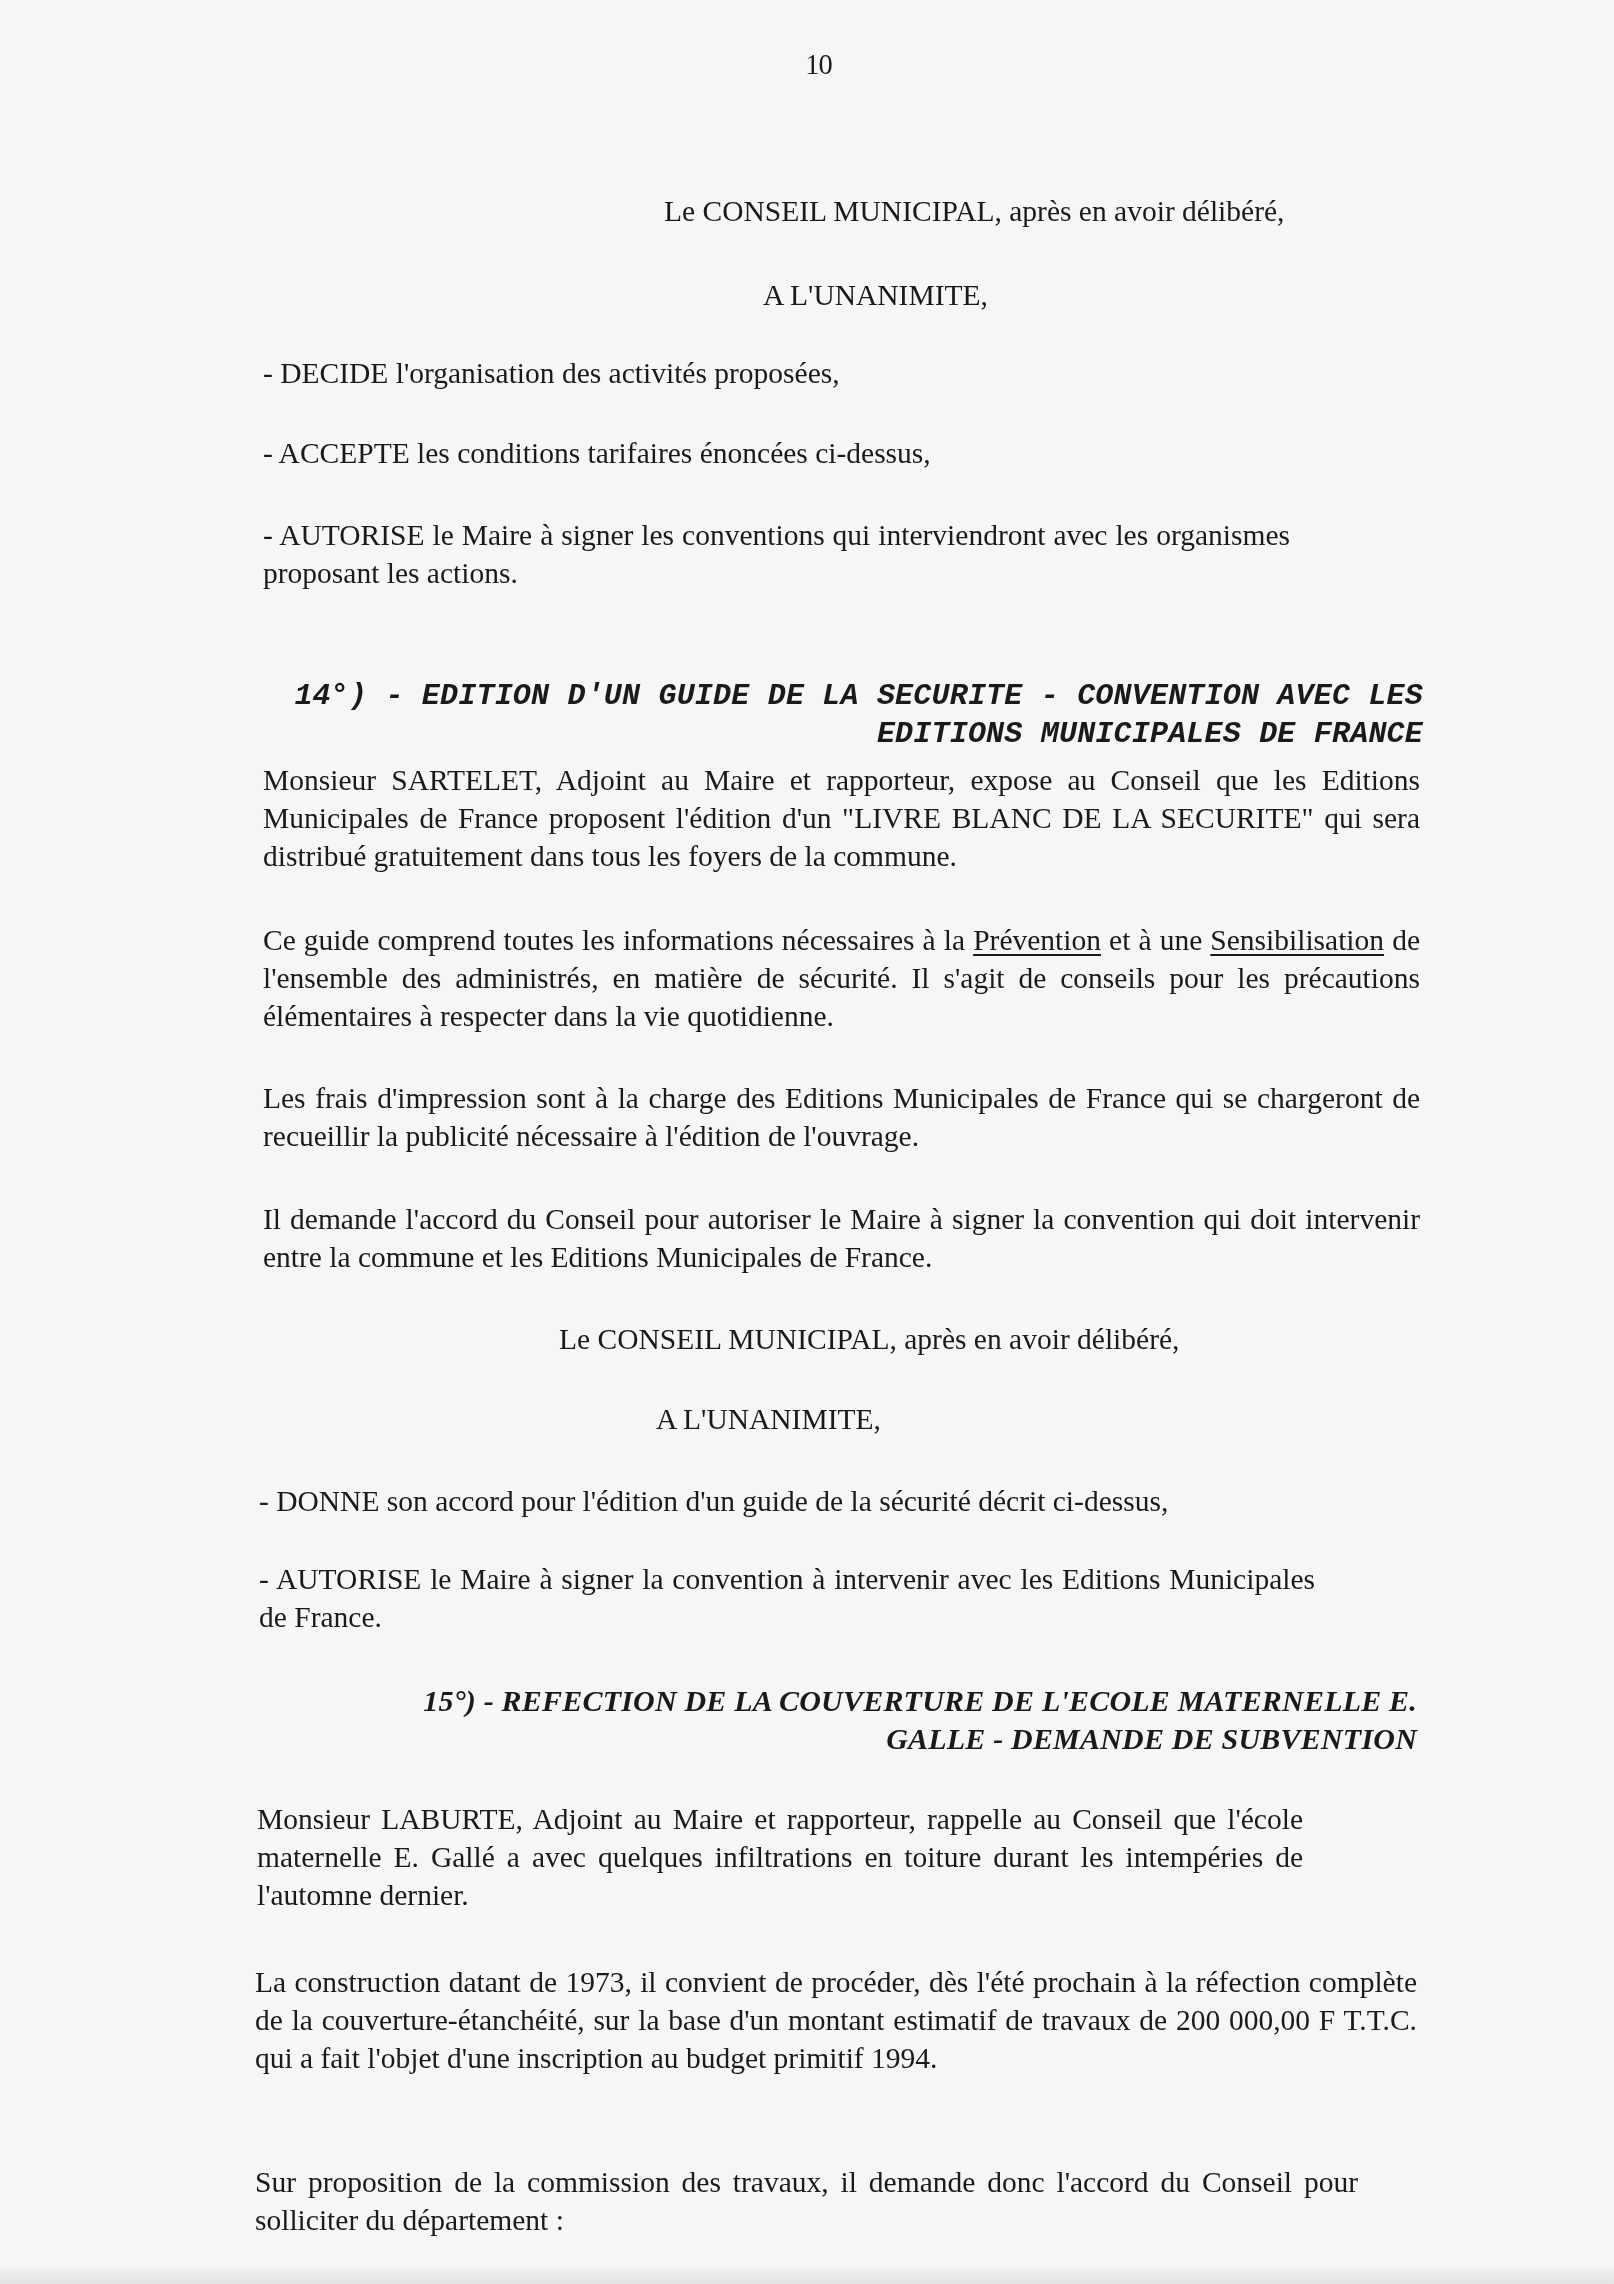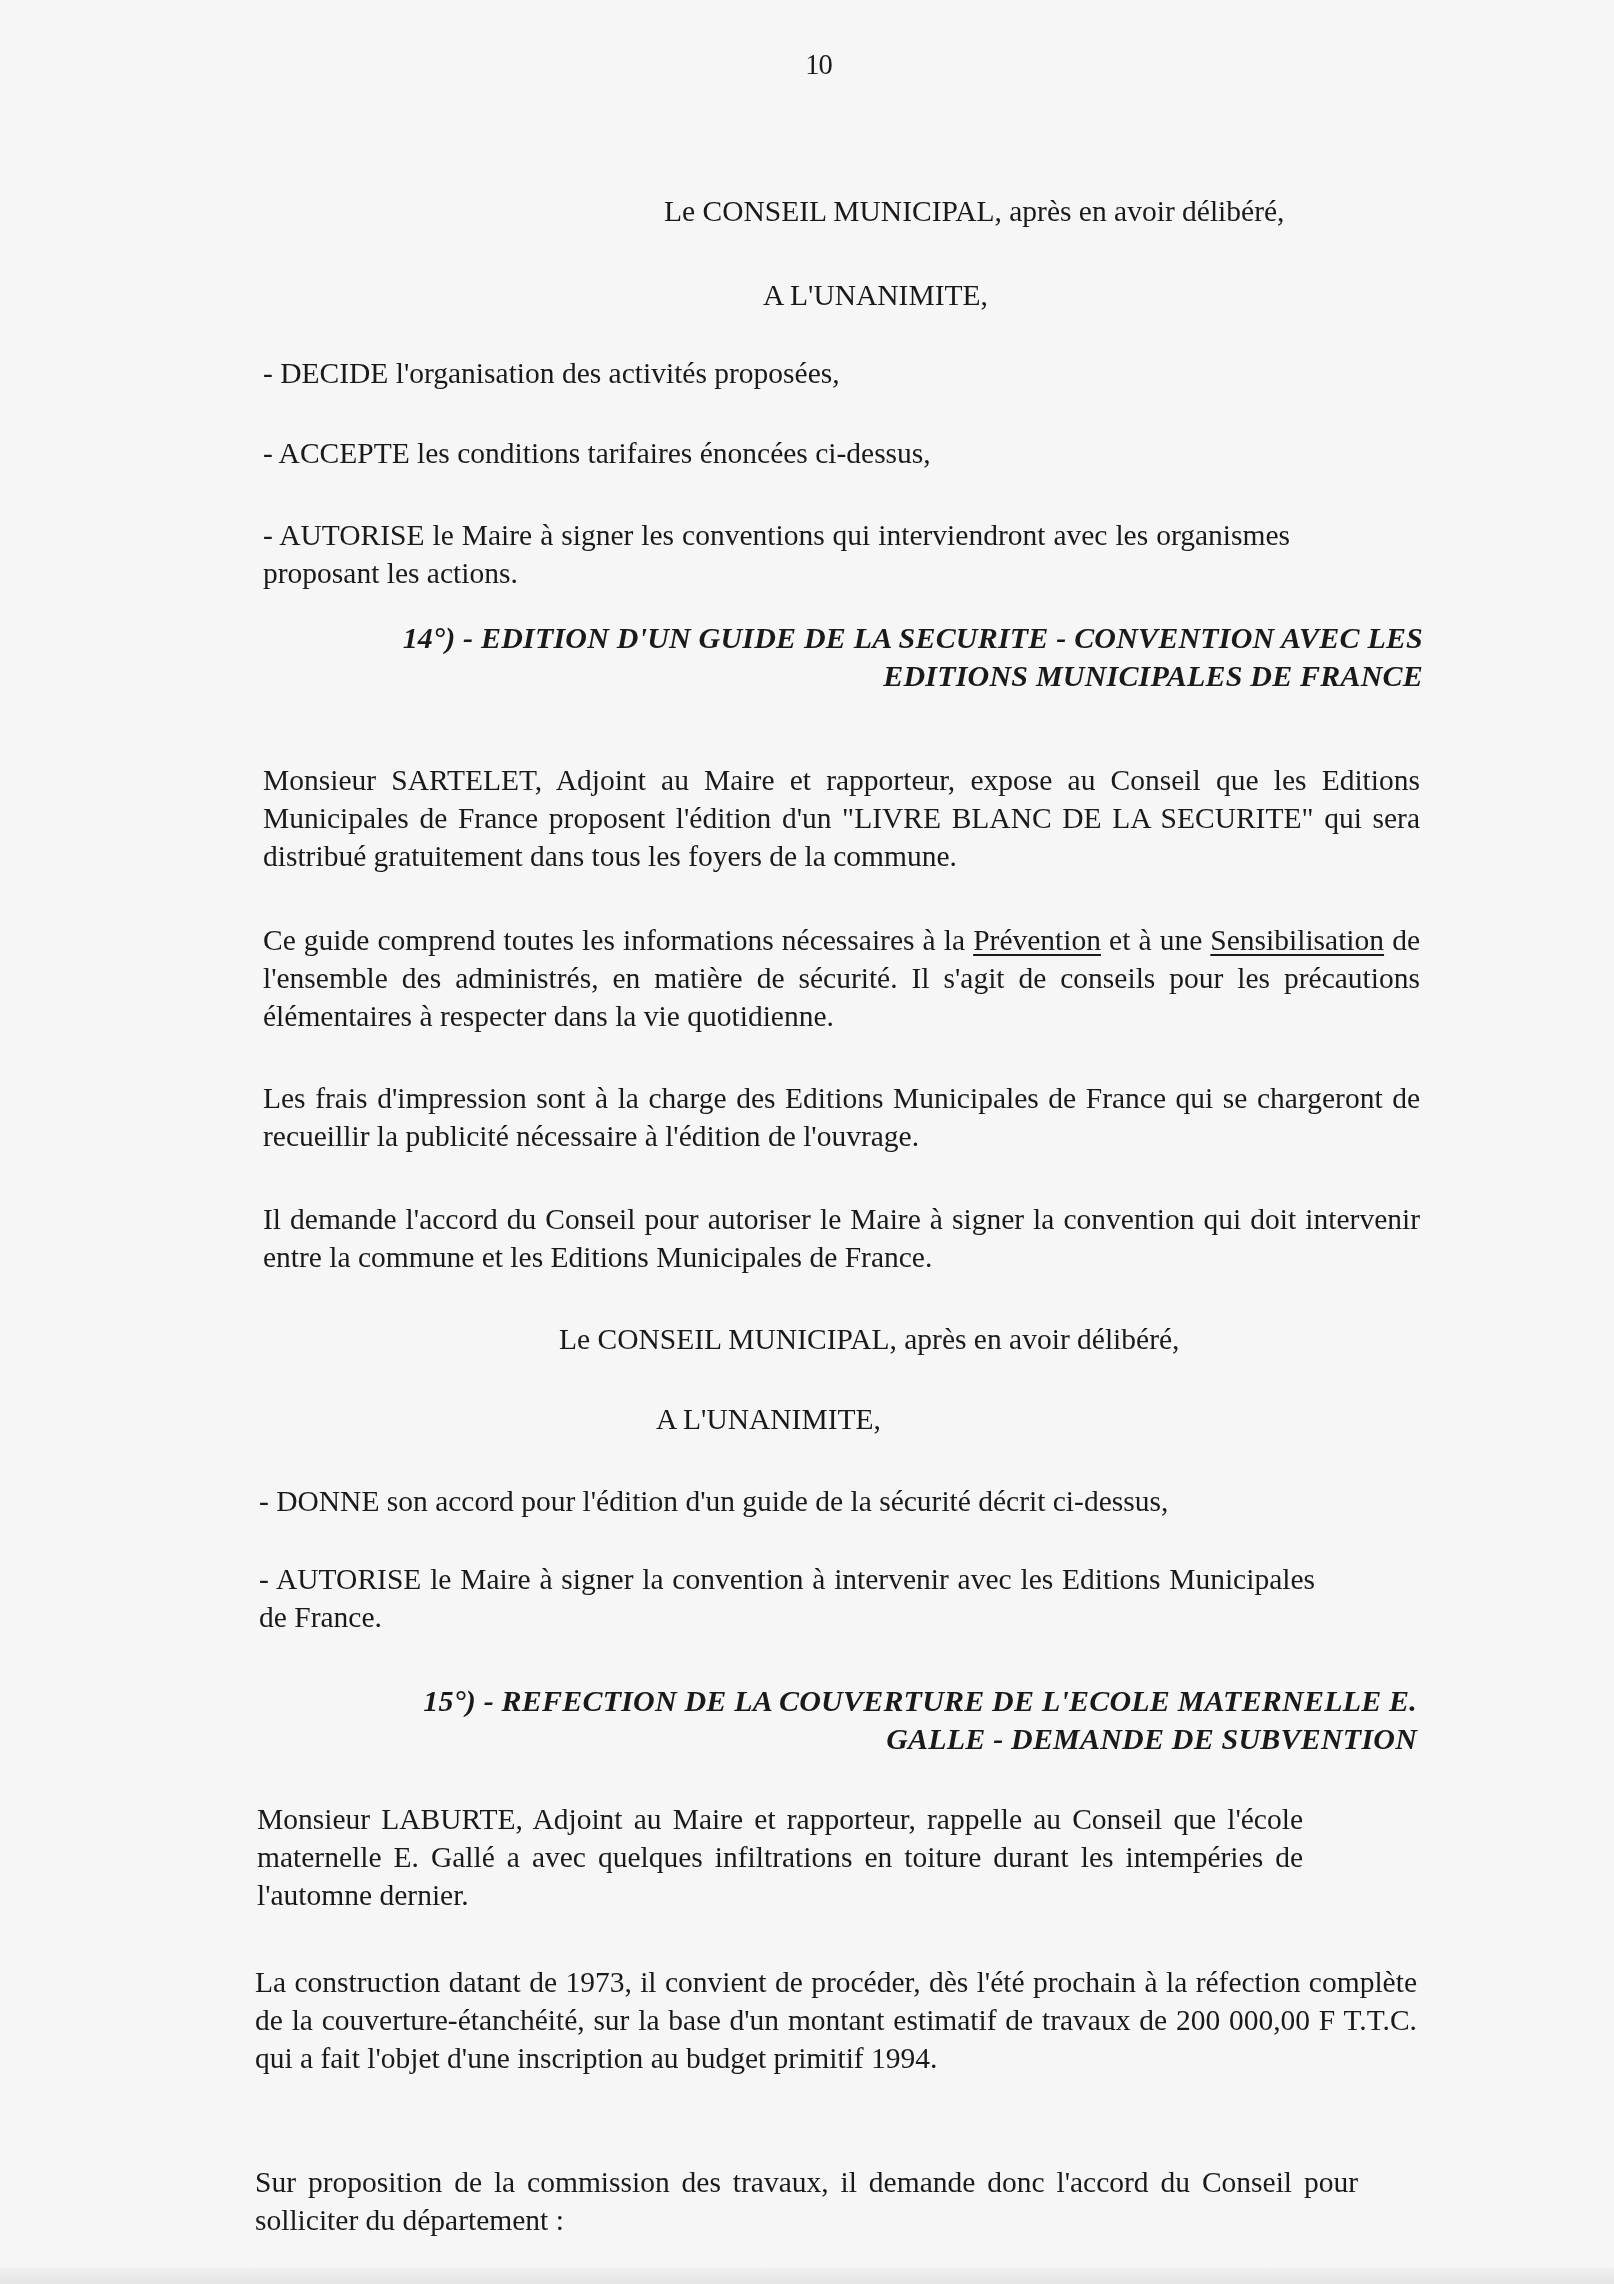--- a/index.html
+++ b/index.html
@@ -60,21 +60,21 @@
 <div class="page">
 
   <div class="abs page-num">10</div>
 
   <div class="abs line" style="left:664px; top:192px;">Le CONSEIL MUNICIPAL, après en avoir délibéré,</div>
   <div class="abs line" style="left:763px; top:276px;">A L'UNANIMITE,</div>
   <div class="abs line" style="left:263px; top:354px;">- DECIDE l'organisation des activités proposées,</div>
   <div class="abs line" style="left:263px; top:434px;">- ACCEPTE les conditions tarifaires énoncées ci-dessus,</div>
   <div class="abs para" style="left:263px; top:516px; width:1027px;">- AUTORISE le Maire à signer les conventions qui interviendront avec les organismes proposant les actions.</div>
 
-  <div class="abs heading" style="left:263px; top:619px; width:1160px;">
+  <div class="abs heading" style="left:263px; top:677px; width:1160px;font-family:Liberation Mono, monospace;">
     <div class="line" style="font-size:30px;">14°) - EDITION D'UN GUIDE DE LA SECURITE - CONVENTION AVEC LES</div>
     <div class="line" style="font-size:30px;">EDITIONS MUNICIPALES DE FRANCE</div>
   </div>
 
   <div class="abs para" style="left:263px; top:761px; width:1157px;font-family:Liberation Serif, serif;">Monsieur SARTELET, Adjoint au Maire et rapporteur, expose au Conseil que les Editions Municipales de France proposent l'édition d'un "LIVRE BLANC DE LA SECURITE" qui sera distribué gratuitement dans tous les foyers de la commune.</div>
 
   <div class="abs para" style="left:263px; top:921px; width:1157px;">
     <span>Ce guide comprend toutes les informations nécessaires à la </span><span class="u">Prévention</span><span> et à une </span><span class="u">Sensibilisation</span><span> de l'ensemble des administrés, en matière de sécurité. Il s'agit de conseils pour les précautions élémentaires à respecter dans la vie quotidienne.</span>
   </div>
 

